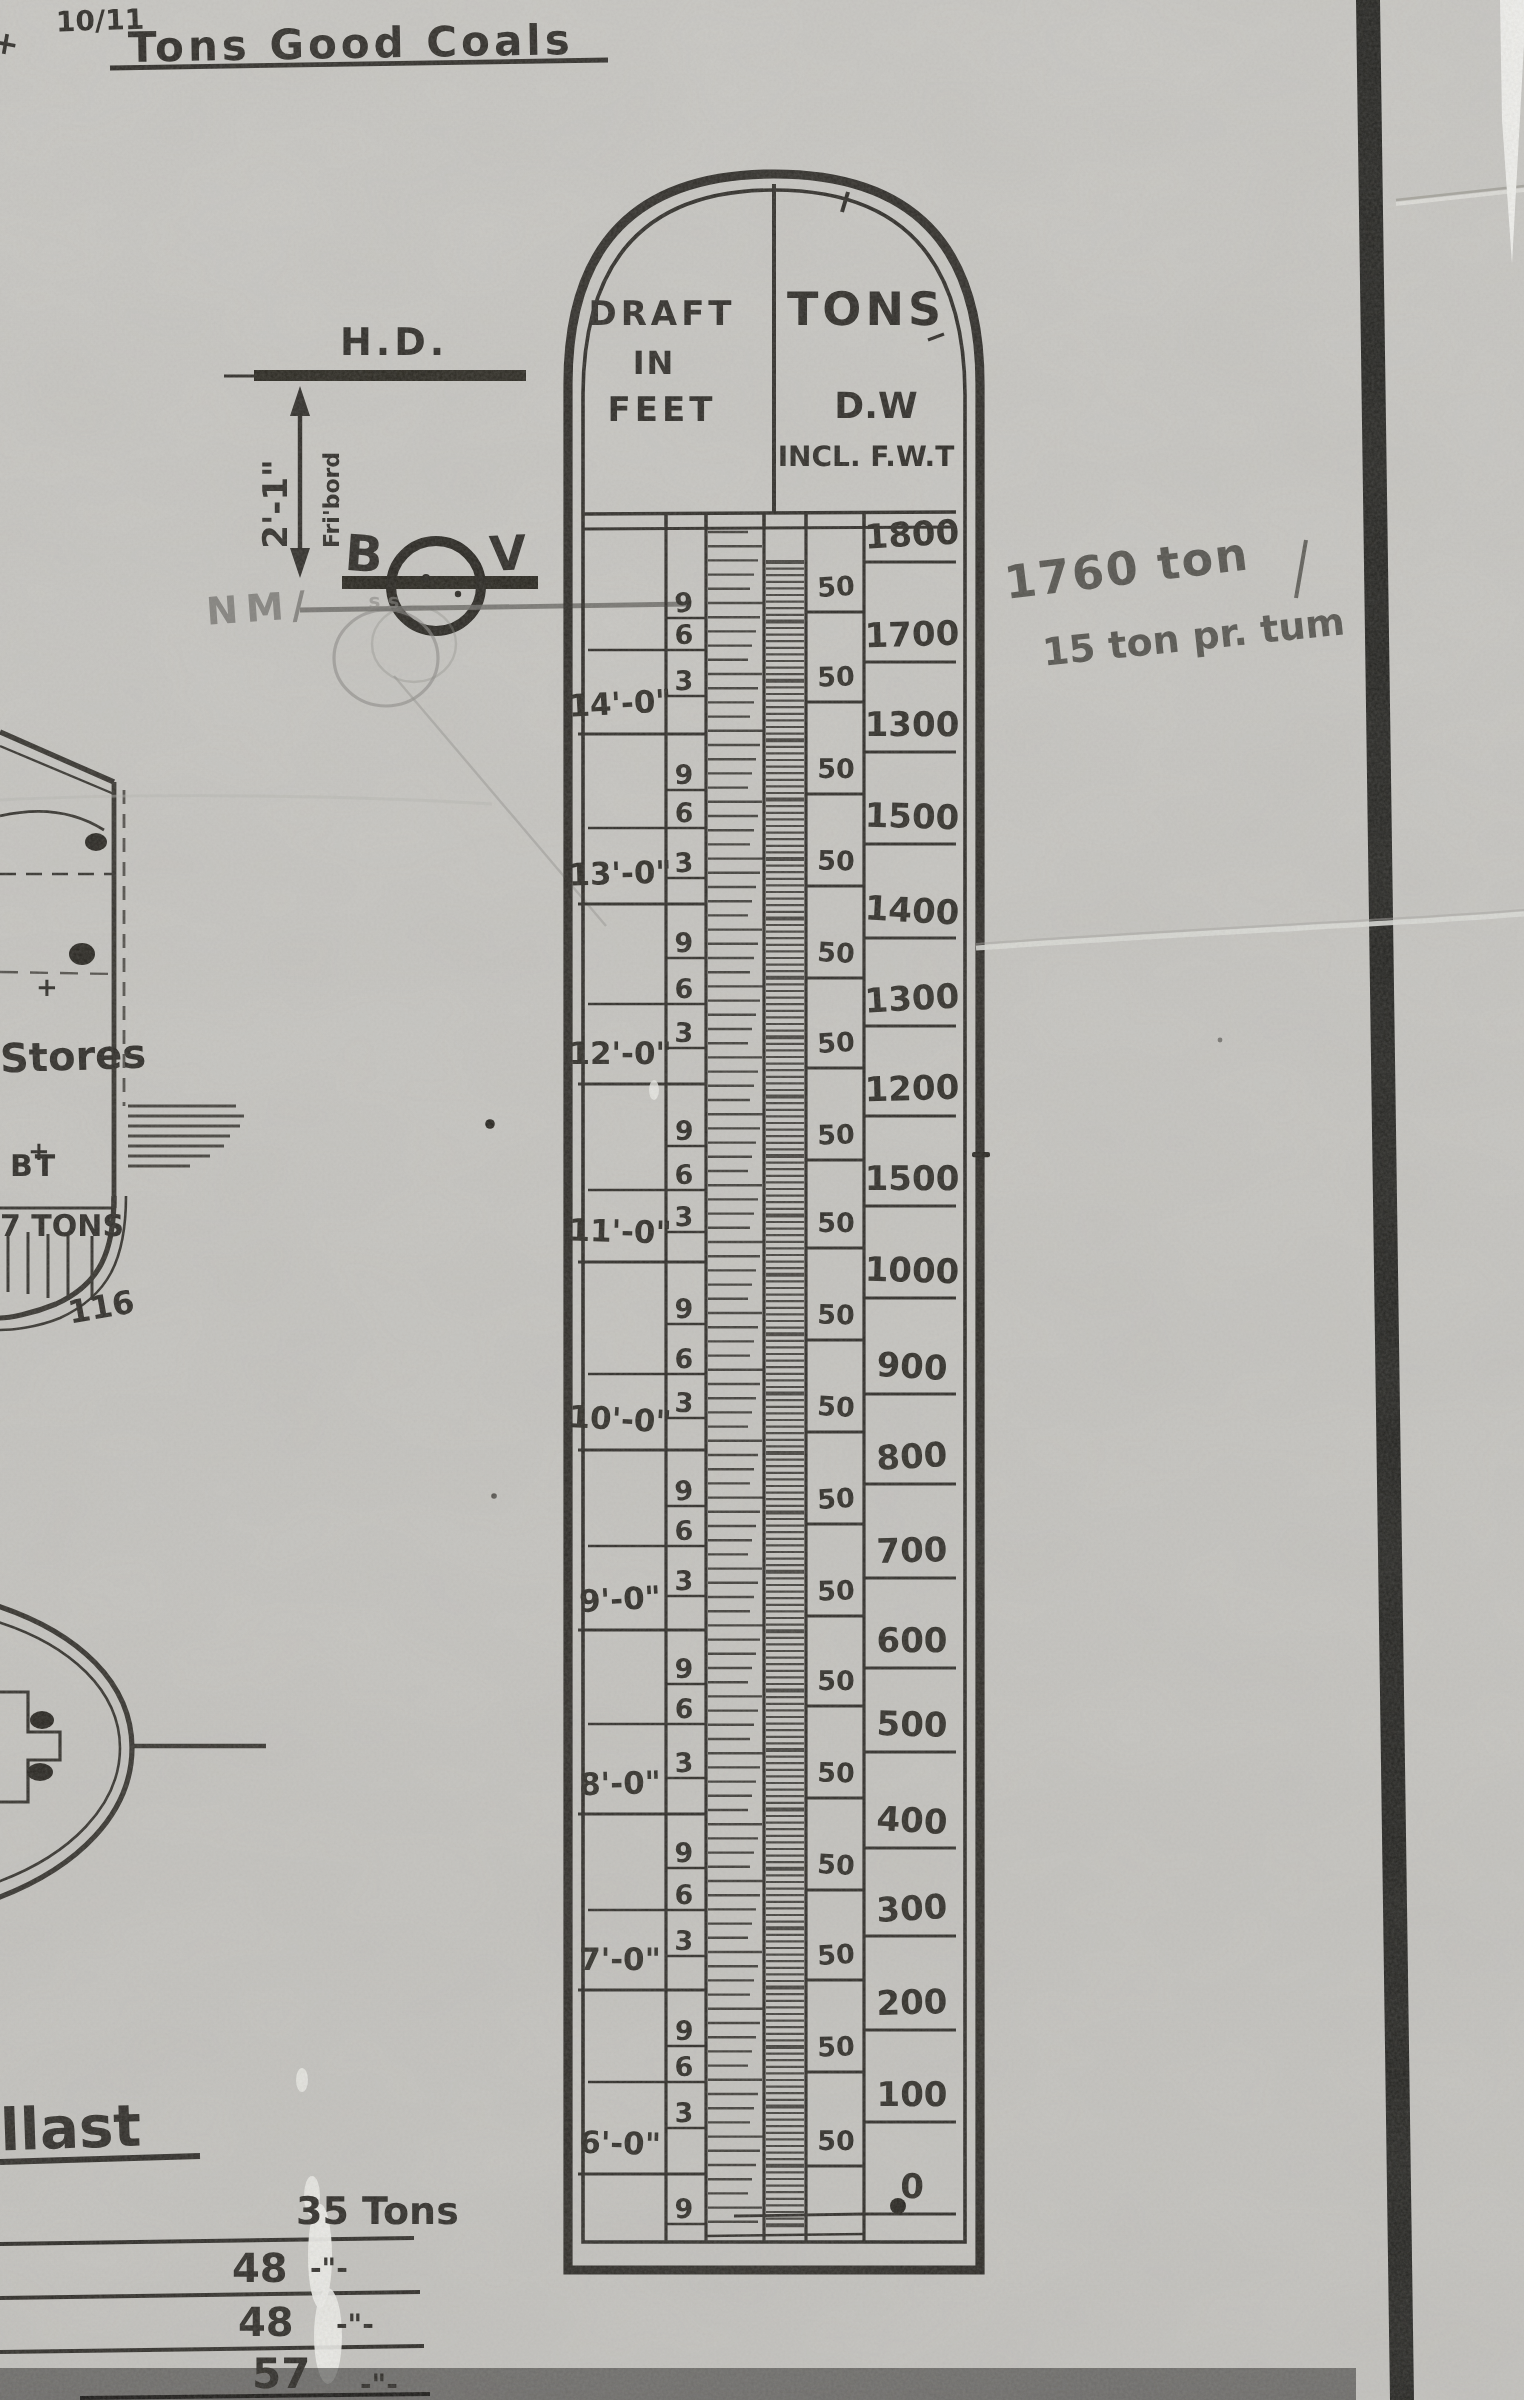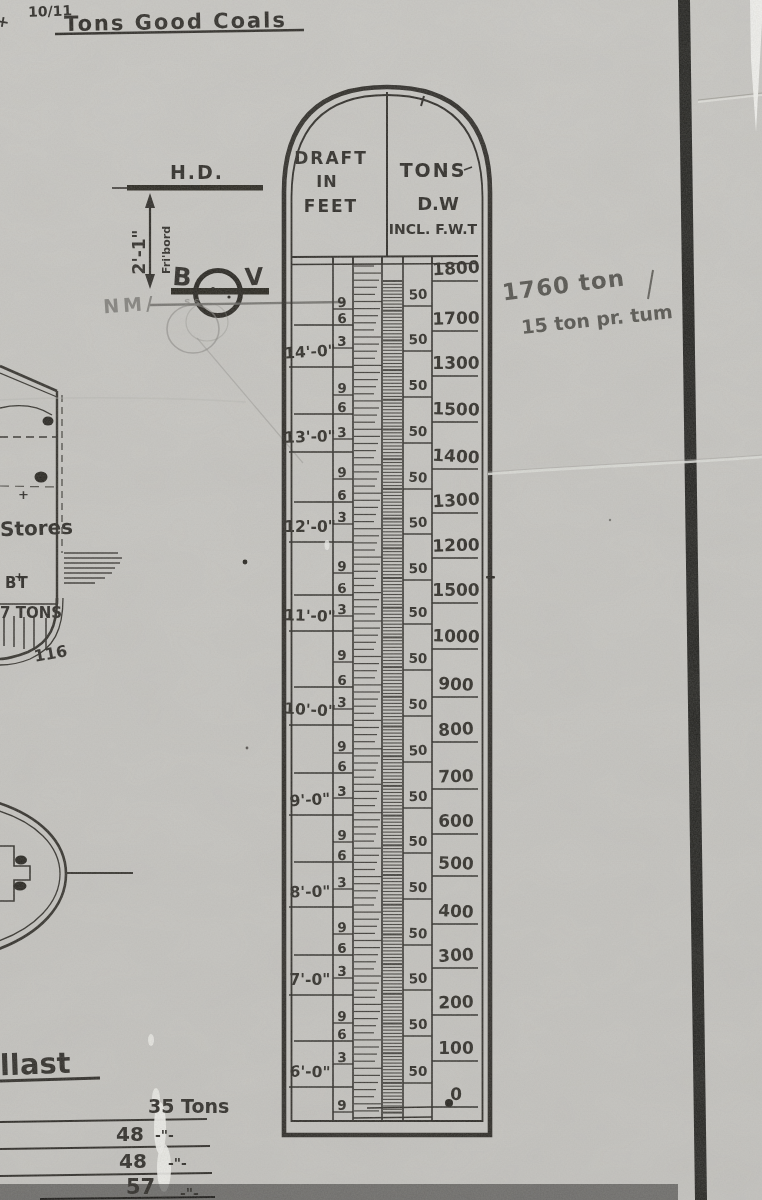--- a/index.html
+++ b/index.html
@@ -627,21 +627,21 @@
   <div class="t" style="left:116px;top:1124px;font-size:20px;">48</div>
   <div class="t" style="left:155px;top:1128px;font-size:14px;">-"-</div>
   <div class="t" style="left:119px;top:1151px;font-size:20px;">48</div>
   <div class="t" style="left:168px;top:1156px;font-size:14px;">-"-</div>
   <div class="t" style="left:126px;top:1177px;font-size:21px;">57</div>
   <div class="t" style="left:180px;top:1186px;font-size:14px;">-"-</div>
 
   <div class="t center" style="left:331px;top:158px;font-size:17px;letter-spacing:2px;">DRAFT</div>
   <div class="t center" style="left:327px;top:182px;font-size:16px;letter-spacing:1px;text-align:center;">IN</div>
   <div class="t center" style="left:331px;top:206px;font-size:17px;letter-spacing:2px;">FEET</div>
-  <div class="t center" style="left:433px;top:170px;font-size:19px;letter-spacing:2px;">TONS</div>
+  <div class="t center" style="left:433px;top:156px;font-size:23px;letter-spacing:2px;">TONS</div>
   <div class="t center" style="left:438px;top:204px;font-size:18px;">D.W</div>
   <div class="t center" style="left:433px;top:229px;font-size:14px;">INCL. F.W.T</div>
 
   <div id="scale-labels">
       <span style="left: 310px; top: 352px; font-size: 15.5px; transform: translate(-50%, -50%) rotate(-3.2deg);">14'-0"</span>
       <span style="left: 310px; top: 437px; font-size: 15.5px; transform: translate(-50%, -50%) rotate(-1.6deg);">13'-0"</span>
       <span style="left: 310px; top: 527px; font-size: 15.5px; transform: translate(-50%, -50%) rotate(0deg);">12'-0"</span>
       <span style="left: 310px; top: 616px; font-size: 15.5px; transform: translate(-50%, -50%) rotate(1.6deg);">11'-0"</span>
       <span style="left: 310px; top: 710px; font-size: 15.5px; transform: translate(-50%, -50%) rotate(3.2deg);">10'-0"</span>
       <span style="left: 310px; top: 800px; font-size: 15.5px; transform: translate(-50%, -50%) rotate(-3.2deg);">9'-0"</span>

